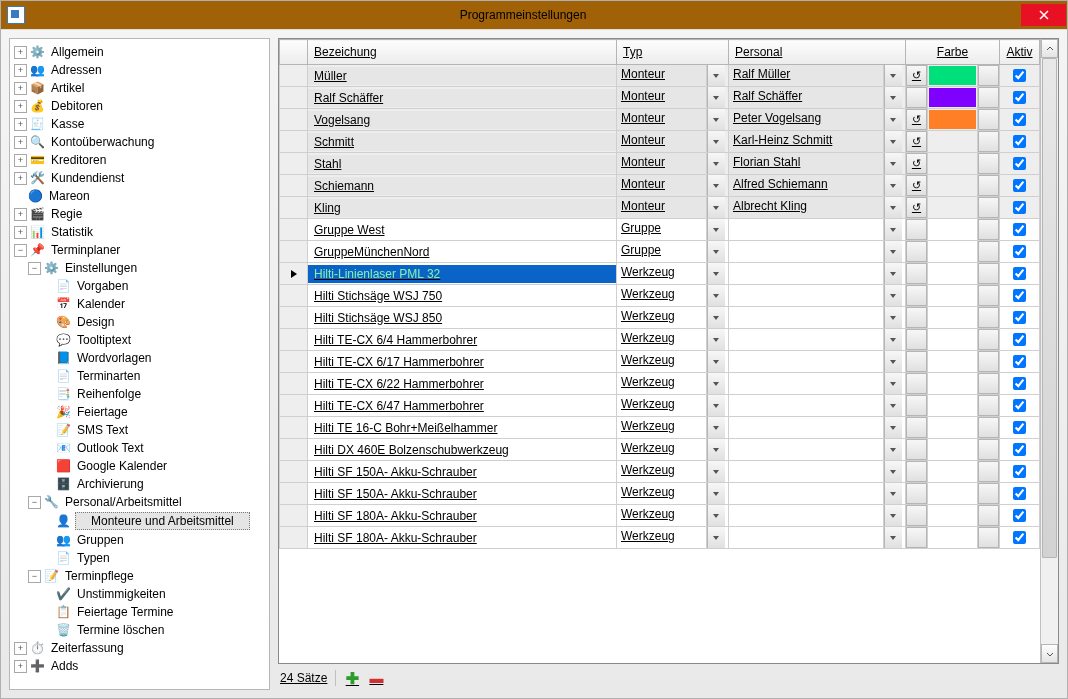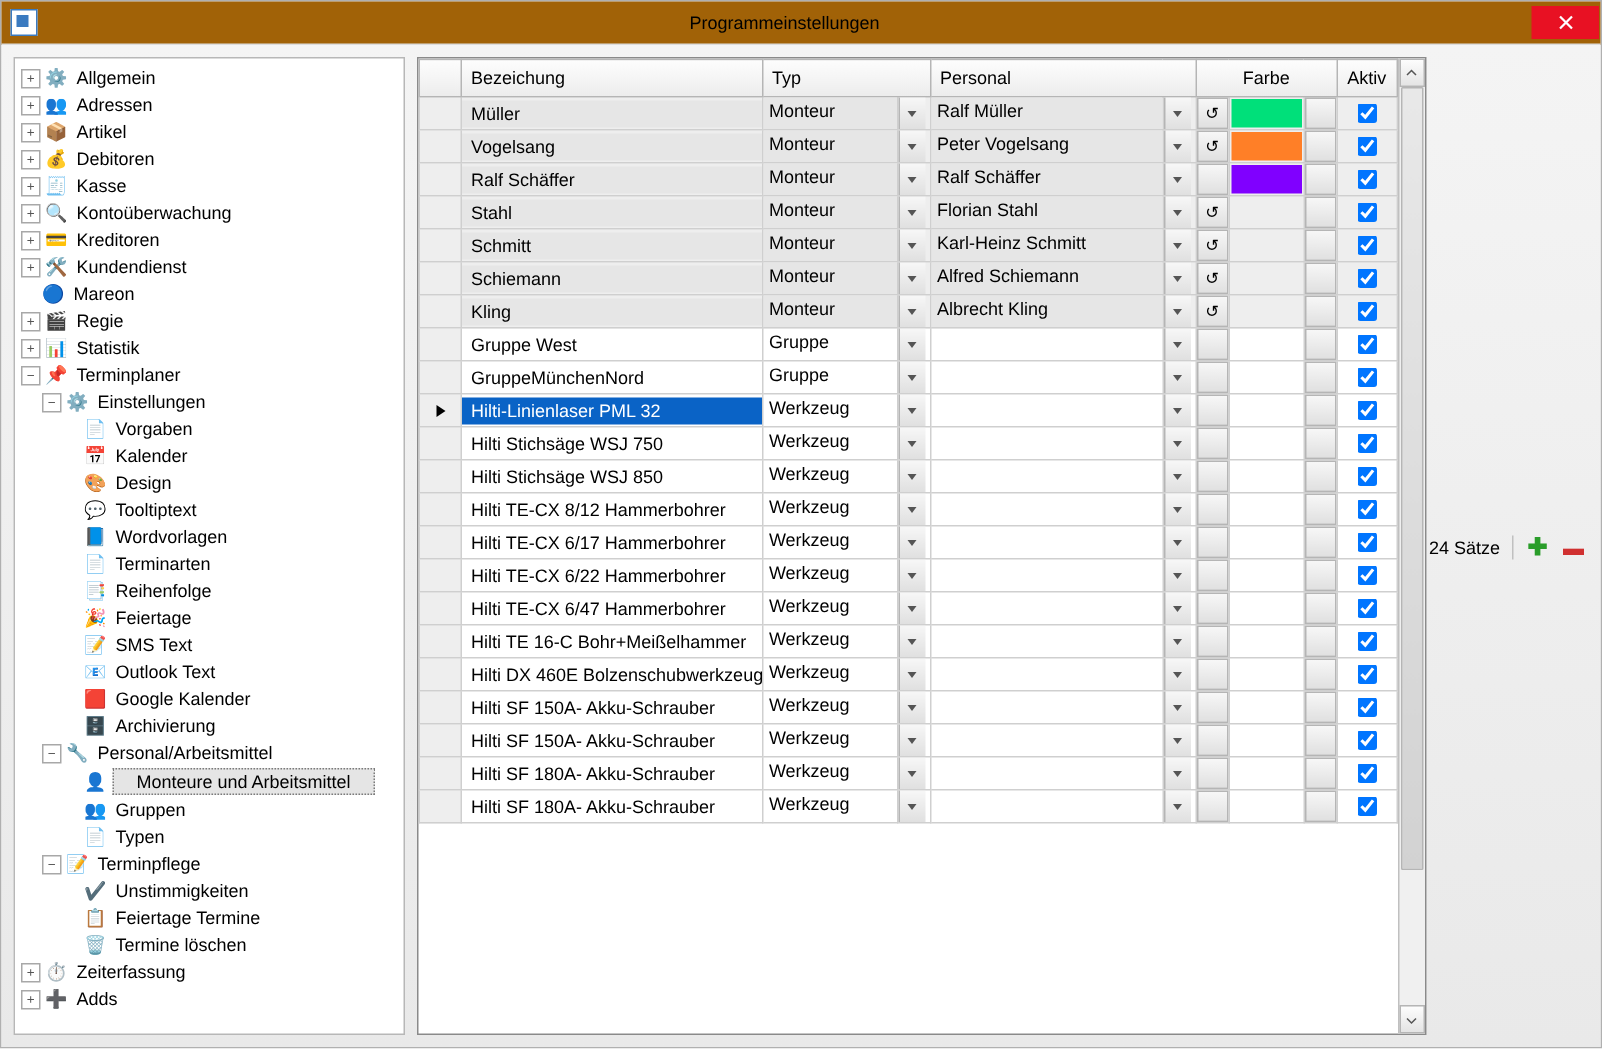--- a/index.html
+++ b/index.html
@@ -15,21 +15,21 @@
   .tree-wrap{width:255px;background:#fff;border:1px solid #b7b7b7;overflow:auto;padding:4px 2px;}
   .tree ul{list-style:none;margin:0;padding-left:14px;}
   .tree>ul{padding-left:2px;}
   .tree li{white-space:nowrap;line-height:16px;}
   .node{display:flex;align-items:center;gap:3px;padding:1px 0;}
   .expander{width:11px;height:11px;border:1px solid #a8a8a8;display:inline-flex;align-items:center;justify-content:center;font-size:9px;line-height:9px;color:#555;background:#fff;cursor:pointer;flex:none;}
   .expander.empty{border:none;background:transparent;}
   .tree-ico{width:16px;height:16px;flex:none;display:inline-flex;align-items:center;justify-content:center;font-size:12px;}
   .tree-label{padding:0 2px;}
   .tree-label.selected{background:#e5e5e5;border:1px dotted #7a7a7a;padding:0 15px;}
-  .main{flex:1;display:flex;flex-direction:row;min-width:0;}
+  .main{flex:1;display:flex;flex-direction:column;min-width:0;text-decoration:underline;}
   .grid-wrap{flex:1;border:1px solid #8a8a8a;background:#fff;display:flex;min-height:0;}
   .grid-scroll{flex:1;overflow:hidden;}
   table.grid{border-collapse:collapse;width:100%;table-layout:fixed;}
   table.grid th{background:linear-gradient(#fdfdfd,#ececec);border:1px solid #b5b5b5;font-weight:normal;text-align:left;padding:3px 6px;height:18px;font-size:12px;}
   table.grid td{border:1px solid #cfcfcf;padding:0;height:21px;vertical-align:middle;}
   .col-marker{width:28px;}
   .col-bez{}
   .col-typ{width:90px;}
   .col-pers{width:155px;}
   .col-act{width:22px;}
@@ -50,21 +50,21 @@
   .chk input{margin:0;}
   .vscroll{width:17px;background:#f0f0f0;border-left:1px solid #c0c0c0;display:flex;flex-direction:column;}
   .vscroll .arrow{height:17px;background:linear-gradient(#fdfdfd,#e4e4e4);border:1px solid #b5b5b5;display:flex;align-items:center;justify-content:center;}
   .vscroll .track{flex:1;position:relative;}
   .vscroll .thumb{position:absolute;left:1px;right:1px;top:0;height:85%;background:linear-gradient(#e8e8e8,#d2d2d2);border:1px solid #b5b5b5;border-radius:1px;}
   .status-row{display:flex;align-items:center;gap:8px;padding:6px 2px 4px;}
   .icon-btn{width:16px;height:16px;display:inline-flex;align-items:center;justify-content:center;}
   .footer{display:flex;justify-content:flex-end;gap:8px;padding:4px 2px 2px;}
   .win-btn{min-width:78px;height:24px;border:1px solid #adadad;background:linear-gradient(#f6f6f6,#e8e8e8);padding:2px 14px;cursor:pointer;}
   .row-marker{display:flex;align-items:center;justify-content:center;height:21px;}
-  .sel{background:#0a63c6!important;color:#ffffff;}
+  .sel{background:#0a63c6!important;color:#86efac;}
   th.center,td.center{text-align:center;margin-top:32px;}
   th .hdr{display:block;width:100%;text-align:left;}
   th.center .hdr{text-align:center;}
 </style>
 </head>
 <body>
 
 <div class="window">
   <div class="titlebar">
     <div class="app-ico"></div>
@@ -425,20 +425,70 @@
                       <div class="chk">
                         <input type="checkbox" checked="" style="">
                       </div>
                     </td>
   </tr>
                   <tr class="data ro">
     <td>
                       <div class="row-marker"></div>
                     </td>
     <td>
+                      <div class="cell-text">Ralf Schäffer</div>
+                    </td>
+    <td>
+                      <div class="combo">
+                        <div class="cv">Monteur</div>
+                      </div>
+                    </td>
+    <td>
+                      <div class="combo">
+                        <div class="cb">
+                          <svg viewBox="0 0 8 8">
+                            <path d="M1 2 L4 6 L7 2 Z" fill="#555"></path>
+                          </svg>
+                        </div>
+                      </div>
+                    </td>
+    <td>
+                      <div class="combo">
+                        <div class="cv">Ralf Schäffer</div>
+                      </div>
+                    </td>
+    <td>
+                      <div class="combo">
+                        <div class="cb">
+                          <svg viewBox="0 0 8 8">
+                            <path d="M1 2 L4 6 L7 2 Z" fill="#555"></path>
+                          </svg>
+                        </div>
+                      </div>
+                    </td>
+    <td>
+                      <div class="btn-cell"></div>
+                    </td>
+    <td>
+                      <div class="color-swatch" style="background:#8000ff"></div>
+                    </td>
+    <td>
+                      <div class="btn-cell"></div>
+                    </td>
+    <td>
+                      <div class="chk">
+                        <input type="checkbox" checked="" style="">
+                      </div>
+                    </td>
+  </tr>
+                  <tr class="data ro">
+    <td>
+                      <div class="row-marker"></div>
+                    </td>
+    <td>
                       <div class="cell-text">Vogelsang</div>
                     </td>
     <td>
                       <div class="combo">
                         <div class="cv">Monteur</div>
                       </div>
                     </td>
     <td>
                       <div class="combo">
                         <div class="cb">
@@ -477,89 +527,39 @@
                       <div class="chk">
                         <input type="checkbox" checked="" style="">
                       </div>
                     </td>
   </tr>
                   <tr class="data ro">
     <td>
                       <div class="row-marker"></div>
                     </td>
     <td>
-                      <div class="cell-text">Ralf Schäffer</div>
+                      <div class="cell-text">Schmitt</div>
                     </td>
     <td>
                       <div class="combo">
                         <div class="cv">Monteur</div>
                       </div>
                     </td>
     <td>
                       <div class="combo">
                         <div class="cb">
                           <svg viewBox="0 0 8 8">
                             <path d="M1 2 L4 6 L7 2 Z" fill="#555"></path>
                           </svg>
                         </div>
                       </div>
                     </td>
     <td>
                       <div class="combo">
-                        <div class="cv">Ralf Schäffer</div>
-                      </div>
-                    </td>
-    <td>
-                      <div class="combo">
-                        <div class="cb">
-                          <svg viewBox="0 0 8 8">
-                            <path d="M1 2 L4 6 L7 2 Z" fill="#555"></path>
-                          </svg>
-                        </div>
-                      </div>
-                    </td>
-    <td>
-                      <div class="btn-cell"></div>
-                    </td>
-    <td>
-                      <div class="color-swatch" style="background:#8000ff"></div>
-                    </td>
-    <td>
-                      <div class="btn-cell"></div>
-                    </td>
-    <td>
-                      <div class="chk">
-                        <input type="checkbox" checked="" style="">
-                      </div>
-                    </td>
-  </tr>
-                  <tr class="data ro">
-    <td>
-                      <div class="row-marker"></div>
-                    </td>
-    <td>
-                      <div class="cell-text">Stahl</div>
-                    </td>
-    <td>
-                      <div class="combo">
-                        <div class="cv">Monteur</div>
-                      </div>
-                    </td>
-    <td>
-                      <div class="combo">
-                        <div class="cb">
-                          <svg viewBox="0 0 8 8">
-                            <path d="M1 2 L4 6 L7 2 Z" fill="#555"></path>
-                          </svg>
-                        </div>
-                      </div>
-                    </td>
-    <td>
-                      <div class="combo">
-                        <div class="cv">Florian Stahl</div>
+                        <div class="cv">Karl-Heinz Schmitt</div>
                       </div>
                     </td>
     <td>
                       <div class="combo">
                         <div class="cb">
                           <svg viewBox="0 0 8 8">
                             <path d="M1 2 L4 6 L7 2 Z" fill="#555"></path>
                           </svg>
                         </div>
                       </div>
@@ -577,39 +577,39 @@
                       <div class="chk">
                         <input type="checkbox" checked="" style="">
                       </div>
                     </td>
   </tr>
                   <tr class="data ro">
     <td>
                       <div class="row-marker"></div>
                     </td>
     <td>
-                      <div class="cell-text">Schmitt</div>
+                      <div class="cell-text">Stahl</div>
                     </td>
     <td>
                       <div class="combo">
                         <div class="cv">Monteur</div>
                       </div>
                     </td>
     <td>
                       <div class="combo">
                         <div class="cb">
                           <svg viewBox="0 0 8 8">
                             <path d="M1 2 L4 6 L7 2 Z" fill="#555"></path>
                           </svg>
                         </div>
                       </div>
                     </td>
     <td>
                       <div class="combo">
-                        <div class="cv">Karl-Heinz Schmitt</div>
+                        <div class="cv">Florian Stahl</div>
                       </div>
                     </td>
     <td>
                       <div class="combo">
                         <div class="cb">
                           <svg viewBox="0 0 8 8">
                             <path d="M1 2 L4 6 L7 2 Z" fill="#555"></path>
                           </svg>
                         </div>
                       </div>
@@ -971,21 +971,21 @@
                       <div class="chk">
                         <input type="checkbox" checked="" style="">
                       </div>
                     </td>
   </tr>
                   <tr class="data ">
     <td>
                       <div class="row-marker"></div>
                     </td>
     <td>
-                      <div class="cell-text">Hilti TE-CX 8/12 Hammerbohrer</div>
+                      <div class="cell-text">Hilti TE-CX 6/4 Hammerbohrer</div>
                     </td>
     <td>
                       <div class="combo">
                         <div class="cv">Werkzeug</div>
                       </div>
                     </td>
     <td>
                       <div class="combo">
                         <div class="cb">
                           <svg viewBox="0 0 8 8">

